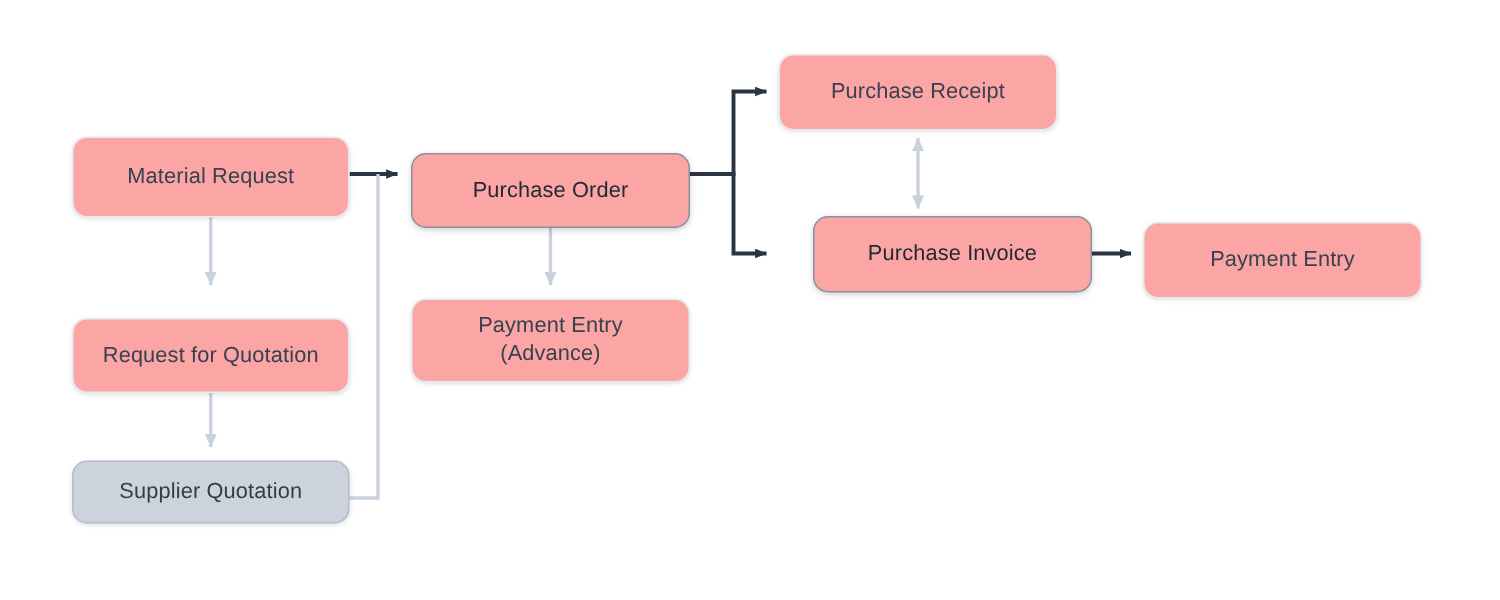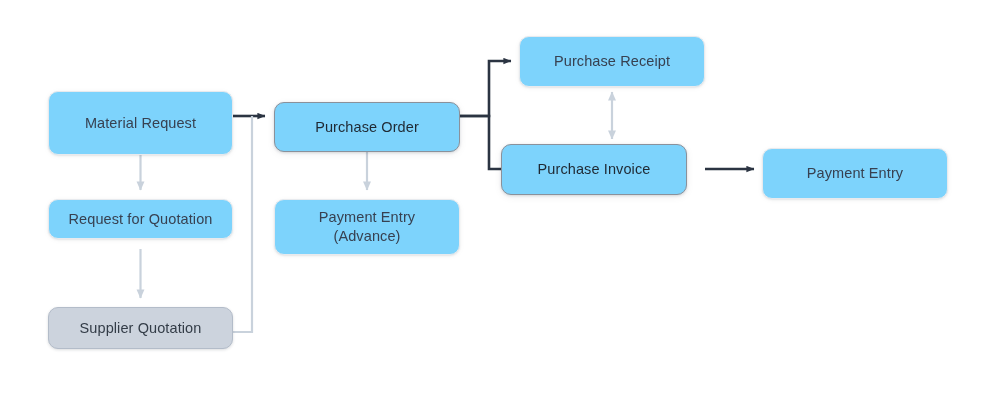--- a/index.html
+++ b/index.html
@@ -26,21 +26,21 @@
     pointer-events: none;
   }
   .node {
     position: absolute;
     box-sizing: border-box;
     display: flex;
     align-items: center;
     justify-content: center;
     text-align: center;
     border-radius: 10px;
-    background: #7dd3fc;
+    background: #fca5a5;
     border: 1px solid #e7eaee;
     box-shadow: 0 1px 2px rgba(25, 39, 52, 0.10), 0 1px 6px rgba(25, 39, 52, 0.04);
     color: #374151;
     font-size: 14.5px;
     line-height: 1.28;
     letter-spacing: 0.1px;
     z-index: 2;
   }
   .node.emphasis {
     border: 1.6px solid #8a919b;
@@ -88,46 +88,46 @@
 
     <path d="M460,116 L489,116 L489,61 L511,61" stroke="#2b3442" stroke-width="2.6" fill="none" stroke-linejoin="miter" marker-end="url(#arrow-strong)"></path>
 
     <path d="M460,116 L489,116 L489,169 L511,169" stroke="#2b3442" stroke-width="2.6" fill="none" stroke-linejoin="miter" marker-end="url(#arrow-strong)"></path>
 
     <path d="M612,139 L612,92" stroke="#c9d2dc" stroke-width="2.2" fill="none" marker-end="url(#arrow-light)" marker-start="url(#arrow-light-start)"></path>
 
     <path d="M705,169 L754,169" stroke="#2b3442" stroke-width="2.6" fill="none" marker-end="url(#arrow-strong)"></path>
   </svg>
 
-  <div class="node" style="left:48px; top:91px; width:185px; height:64px;">
+  <div class="node" style="left:48px; top:91px; width:185px; height:54px;">
     <span class="label">Material Request</span>
   </div>
 
-  <div class="node" style="left:48px; top:199px; width:185px; height:40px;text-align:right;">
+  <div class="node" style="left:48px; top:212px; width:185px; height:50px;text-align:right;">
     <span class="label">Request for Quotation</span>
   </div>
 
   <div class="node highlight" style="left:48px; top:307px; width:185px; height:42px;">
     <span class="label">Supplier Quotation</span>
   </div>
 
   <div class="node emphasis" style="left:274px; top:91px; width:186px; height:50px;margin-top:11px;">
     <span class="label">Purchase Order</span>
   </div>
 
   <div class="node" style="left:274px; top:199px; width:186px; height:56px;">
     <span class="label">Payment Entry
 (Advance)</span>
   </div>
 
   <div class="node" style="left:519px; top:36px; width:186px; height:51px;">
     <span class="label">Purchase Receipt</span>
   </div>
 
-  <div class="node emphasis" style="left:501px; top:144px; width:186px; height:51px;border-radius:10px;">
+  <div class="node emphasis" style="left:542px; top:144px; width:186px; height:51px;border-radius:10px;">
     <span class="label">Purchase Invoice</span>
   </div>
 
   <div class="node" style="left:762px; top:148px; width:186px; height:51px;">
     <span class="label">Payment Entry</span>
   </div>
 
 </div>
 
 </body></html>

